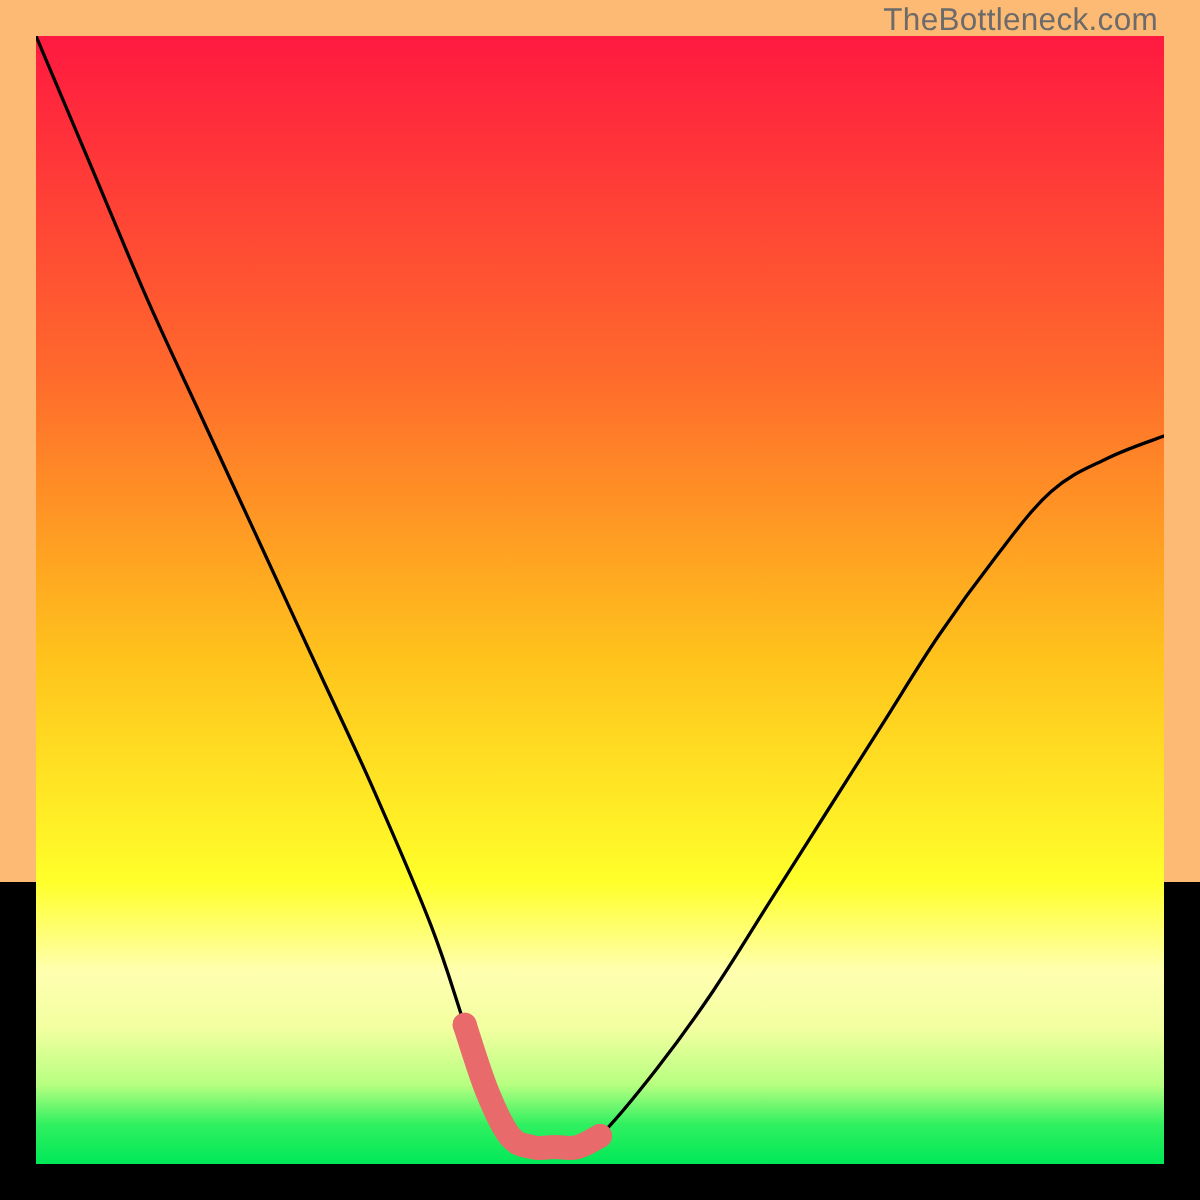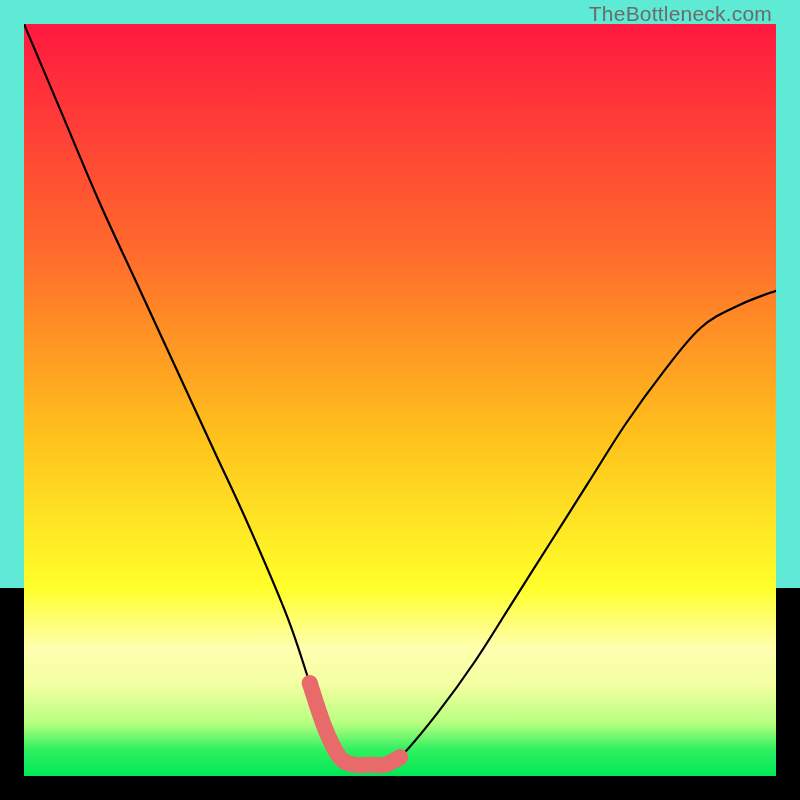--- a/index.html
+++ b/index.html
@@ -9,21 +9,21 @@
     height: 800px;
     overflow: hidden;
     background: #000;
     font-family: Arial, Helvetica, sans-serif;
   }
   .frame {
     position: absolute;
     top: 0; left: 0;
     width: 800px;
     height: 588px;
-    background: #5eead4;
+    background: #fdba74;
   }
   .plot {
     position: absolute;
     top: 24px;
     left: 24px;
     width: 752px;
     height: 752px;
     overflow: hidden;
   }
   .gradient {

